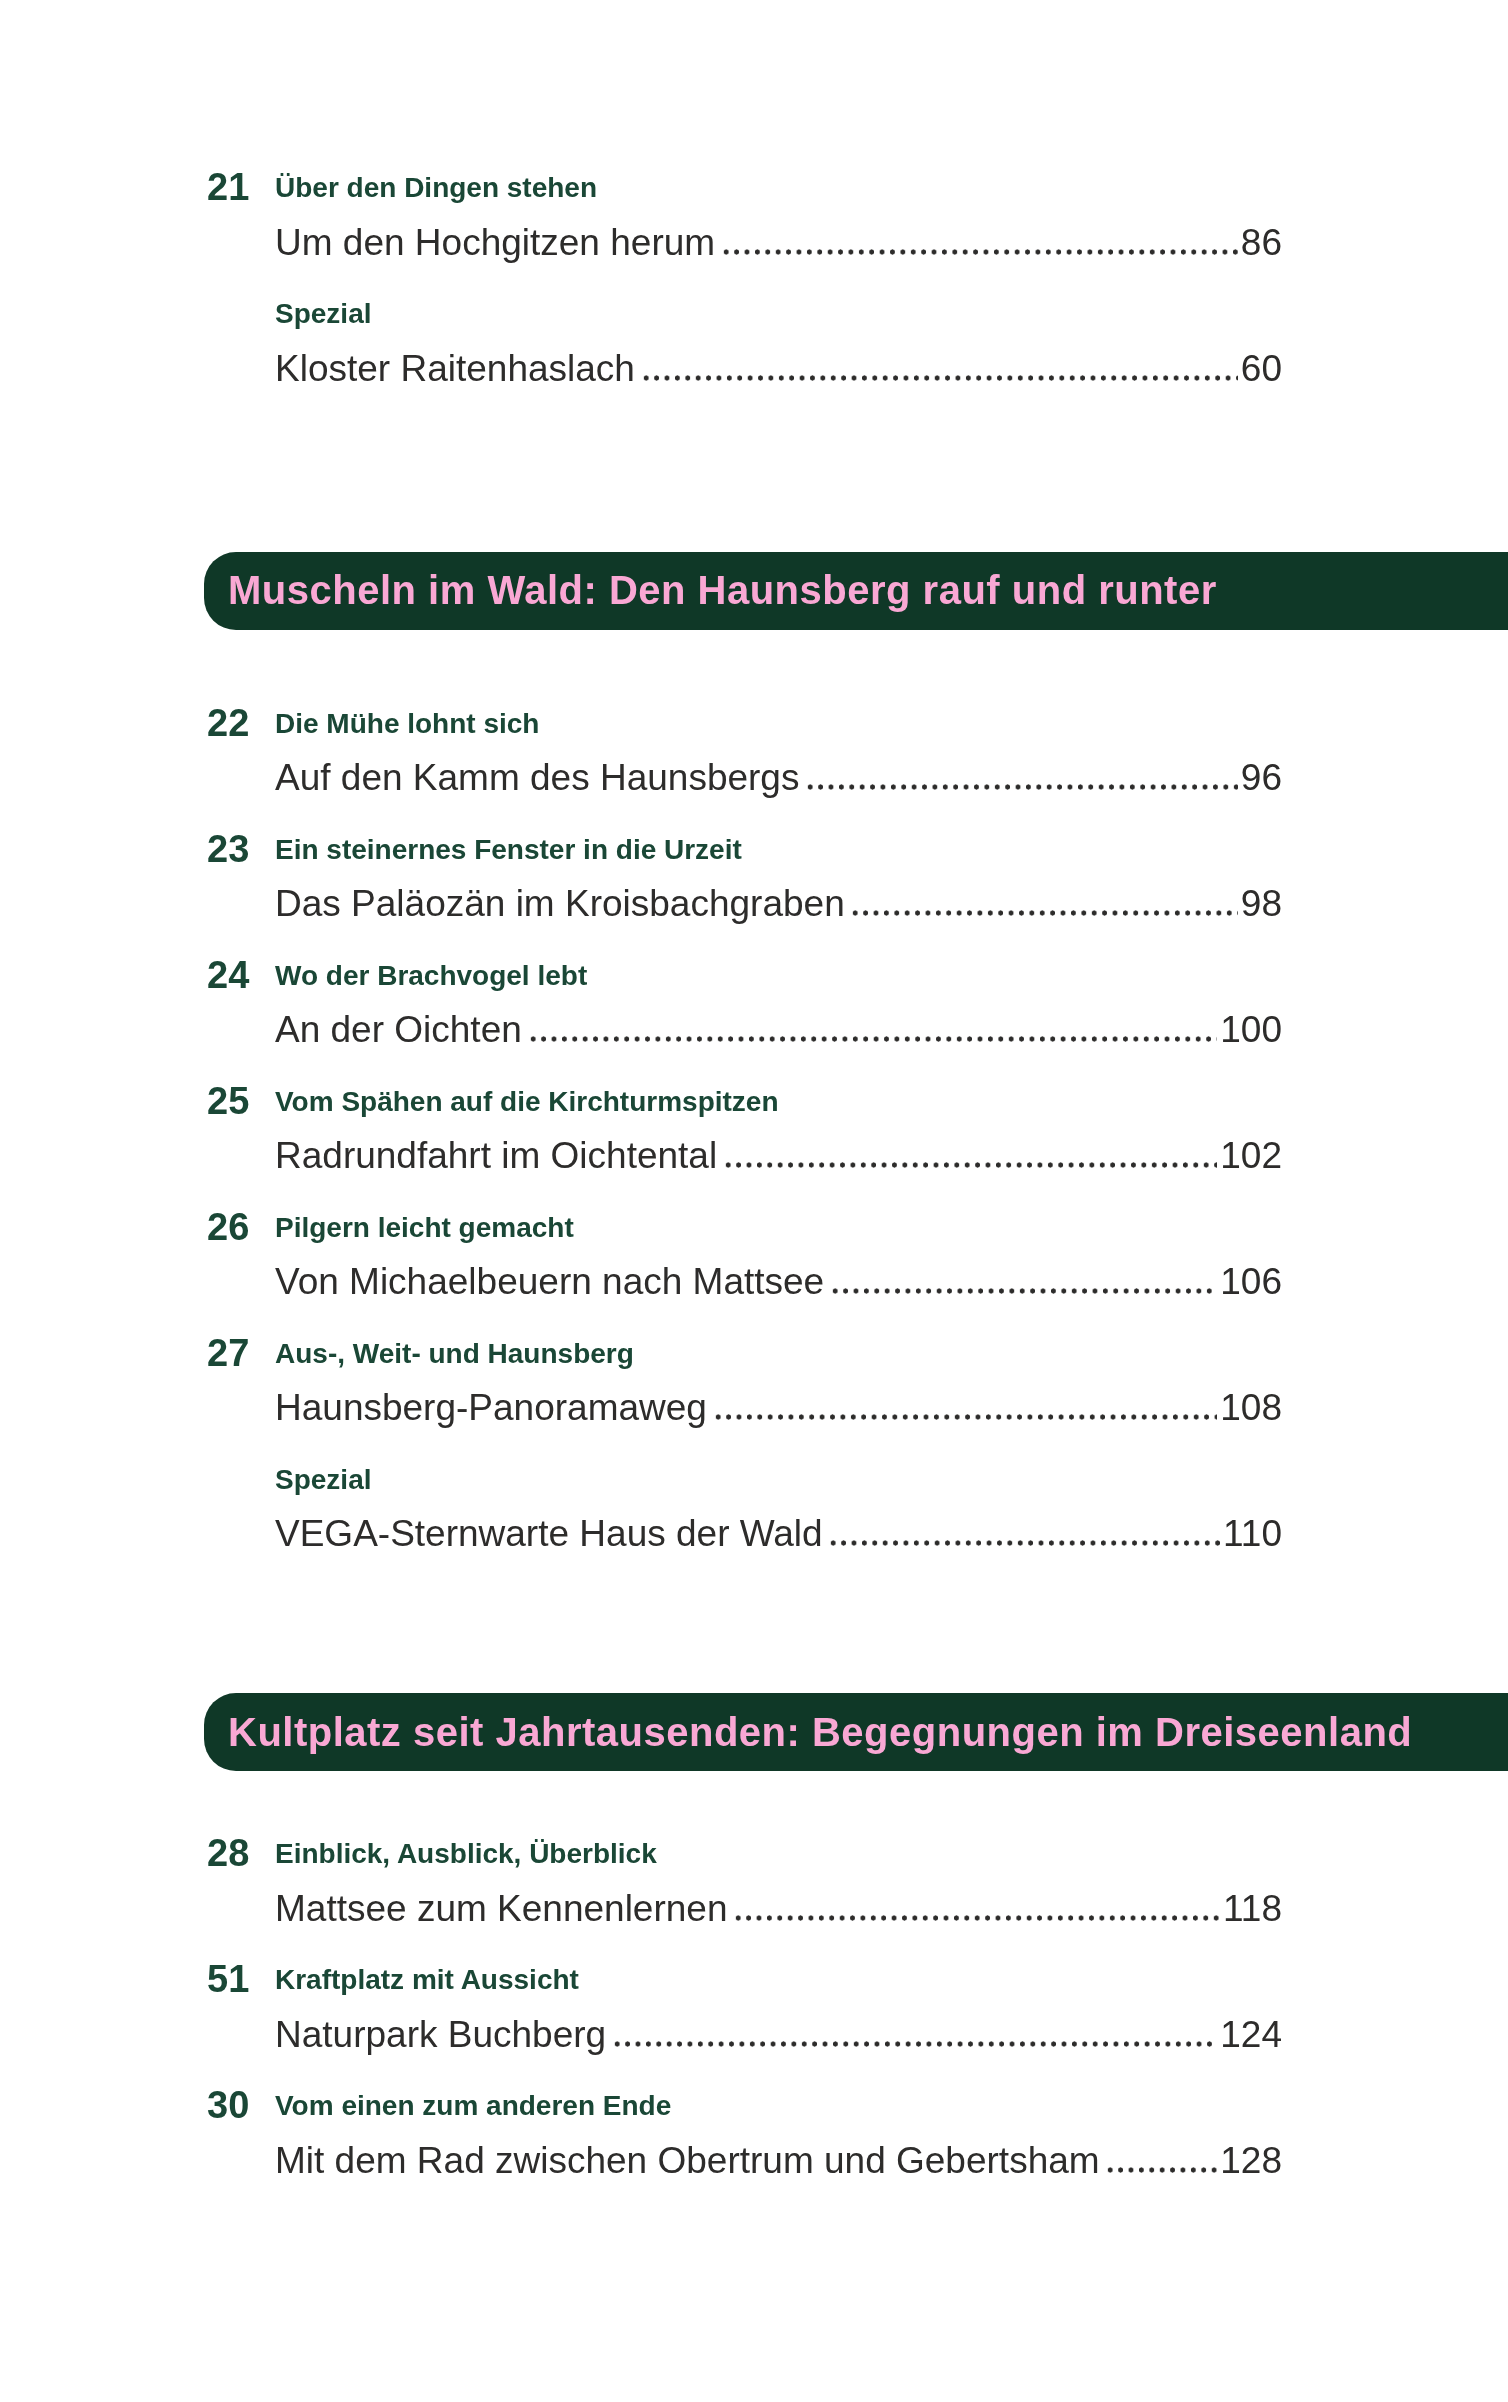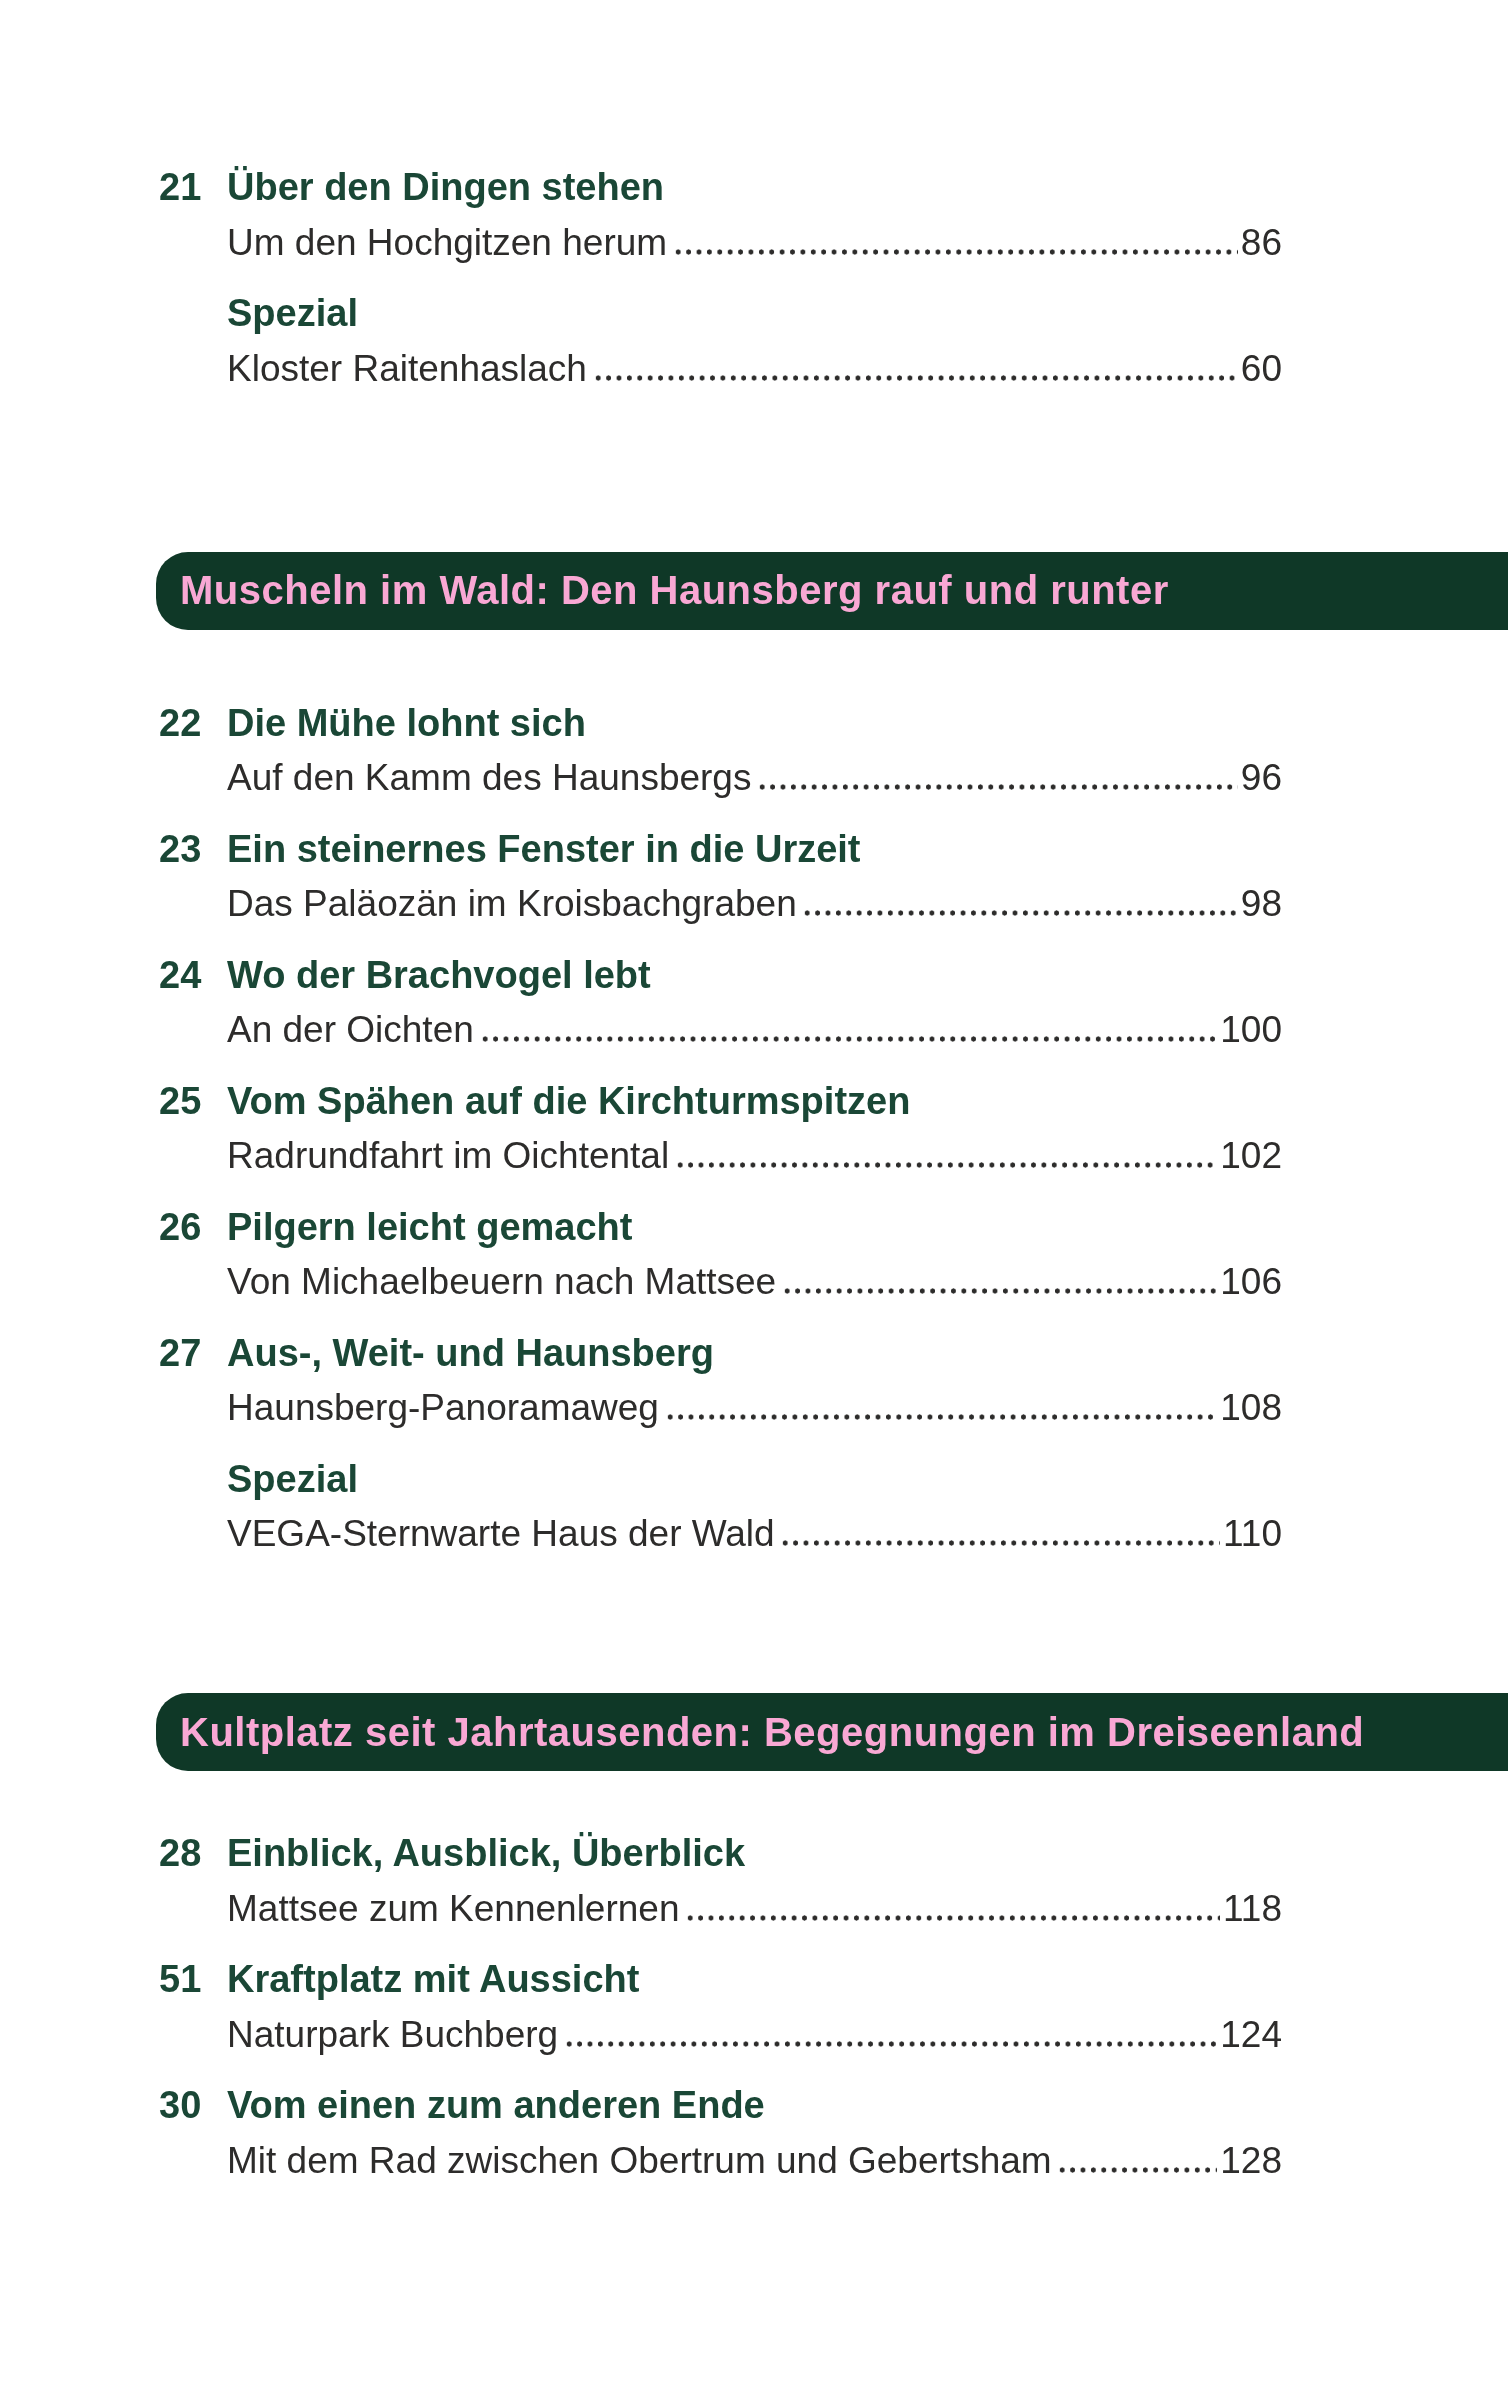--- a/index.html
+++ b/index.html
@@ -8,30 +8,30 @@
     --ink:#2d2c2b;
     --paper:#ffffff;
   }
   html,body{margin:0;padding:0;background:#fff;}
   .page{
     width:1508px;height:2403px;
     background:var(--paper);
     position:relative;overflow:hidden;
     font-family:"Liberation Sans", sans-serif;
   }
-  .toc{padding-top:165px;}
+  .toc{padding-top:165px;margin-left:48px;}
   .row{display:flex;margin:0 226px 26.5px 159px;}
   .num{
     width:68px;flex-shrink:0;
     font-weight:700;font-size:38px;line-height:45px;
     color:var(--green);
   }
   .content{flex:1;min-width:0;}
   .title{
-    font-weight:700;font-size:38px;line-height:45px;
+    font-weight:700;font-size:28px;line-height:45px;
     color:var(--green);
   }
   .subline{
     display:flex;align-items:baseline;
     font-size:37px;line-height:45px;
     color:var(--ink);margin-top:9.5px;
   }
   .sub{white-space:nowrap;}
   .dots{
     flex:1;height:5.7px;min-width:23px;

